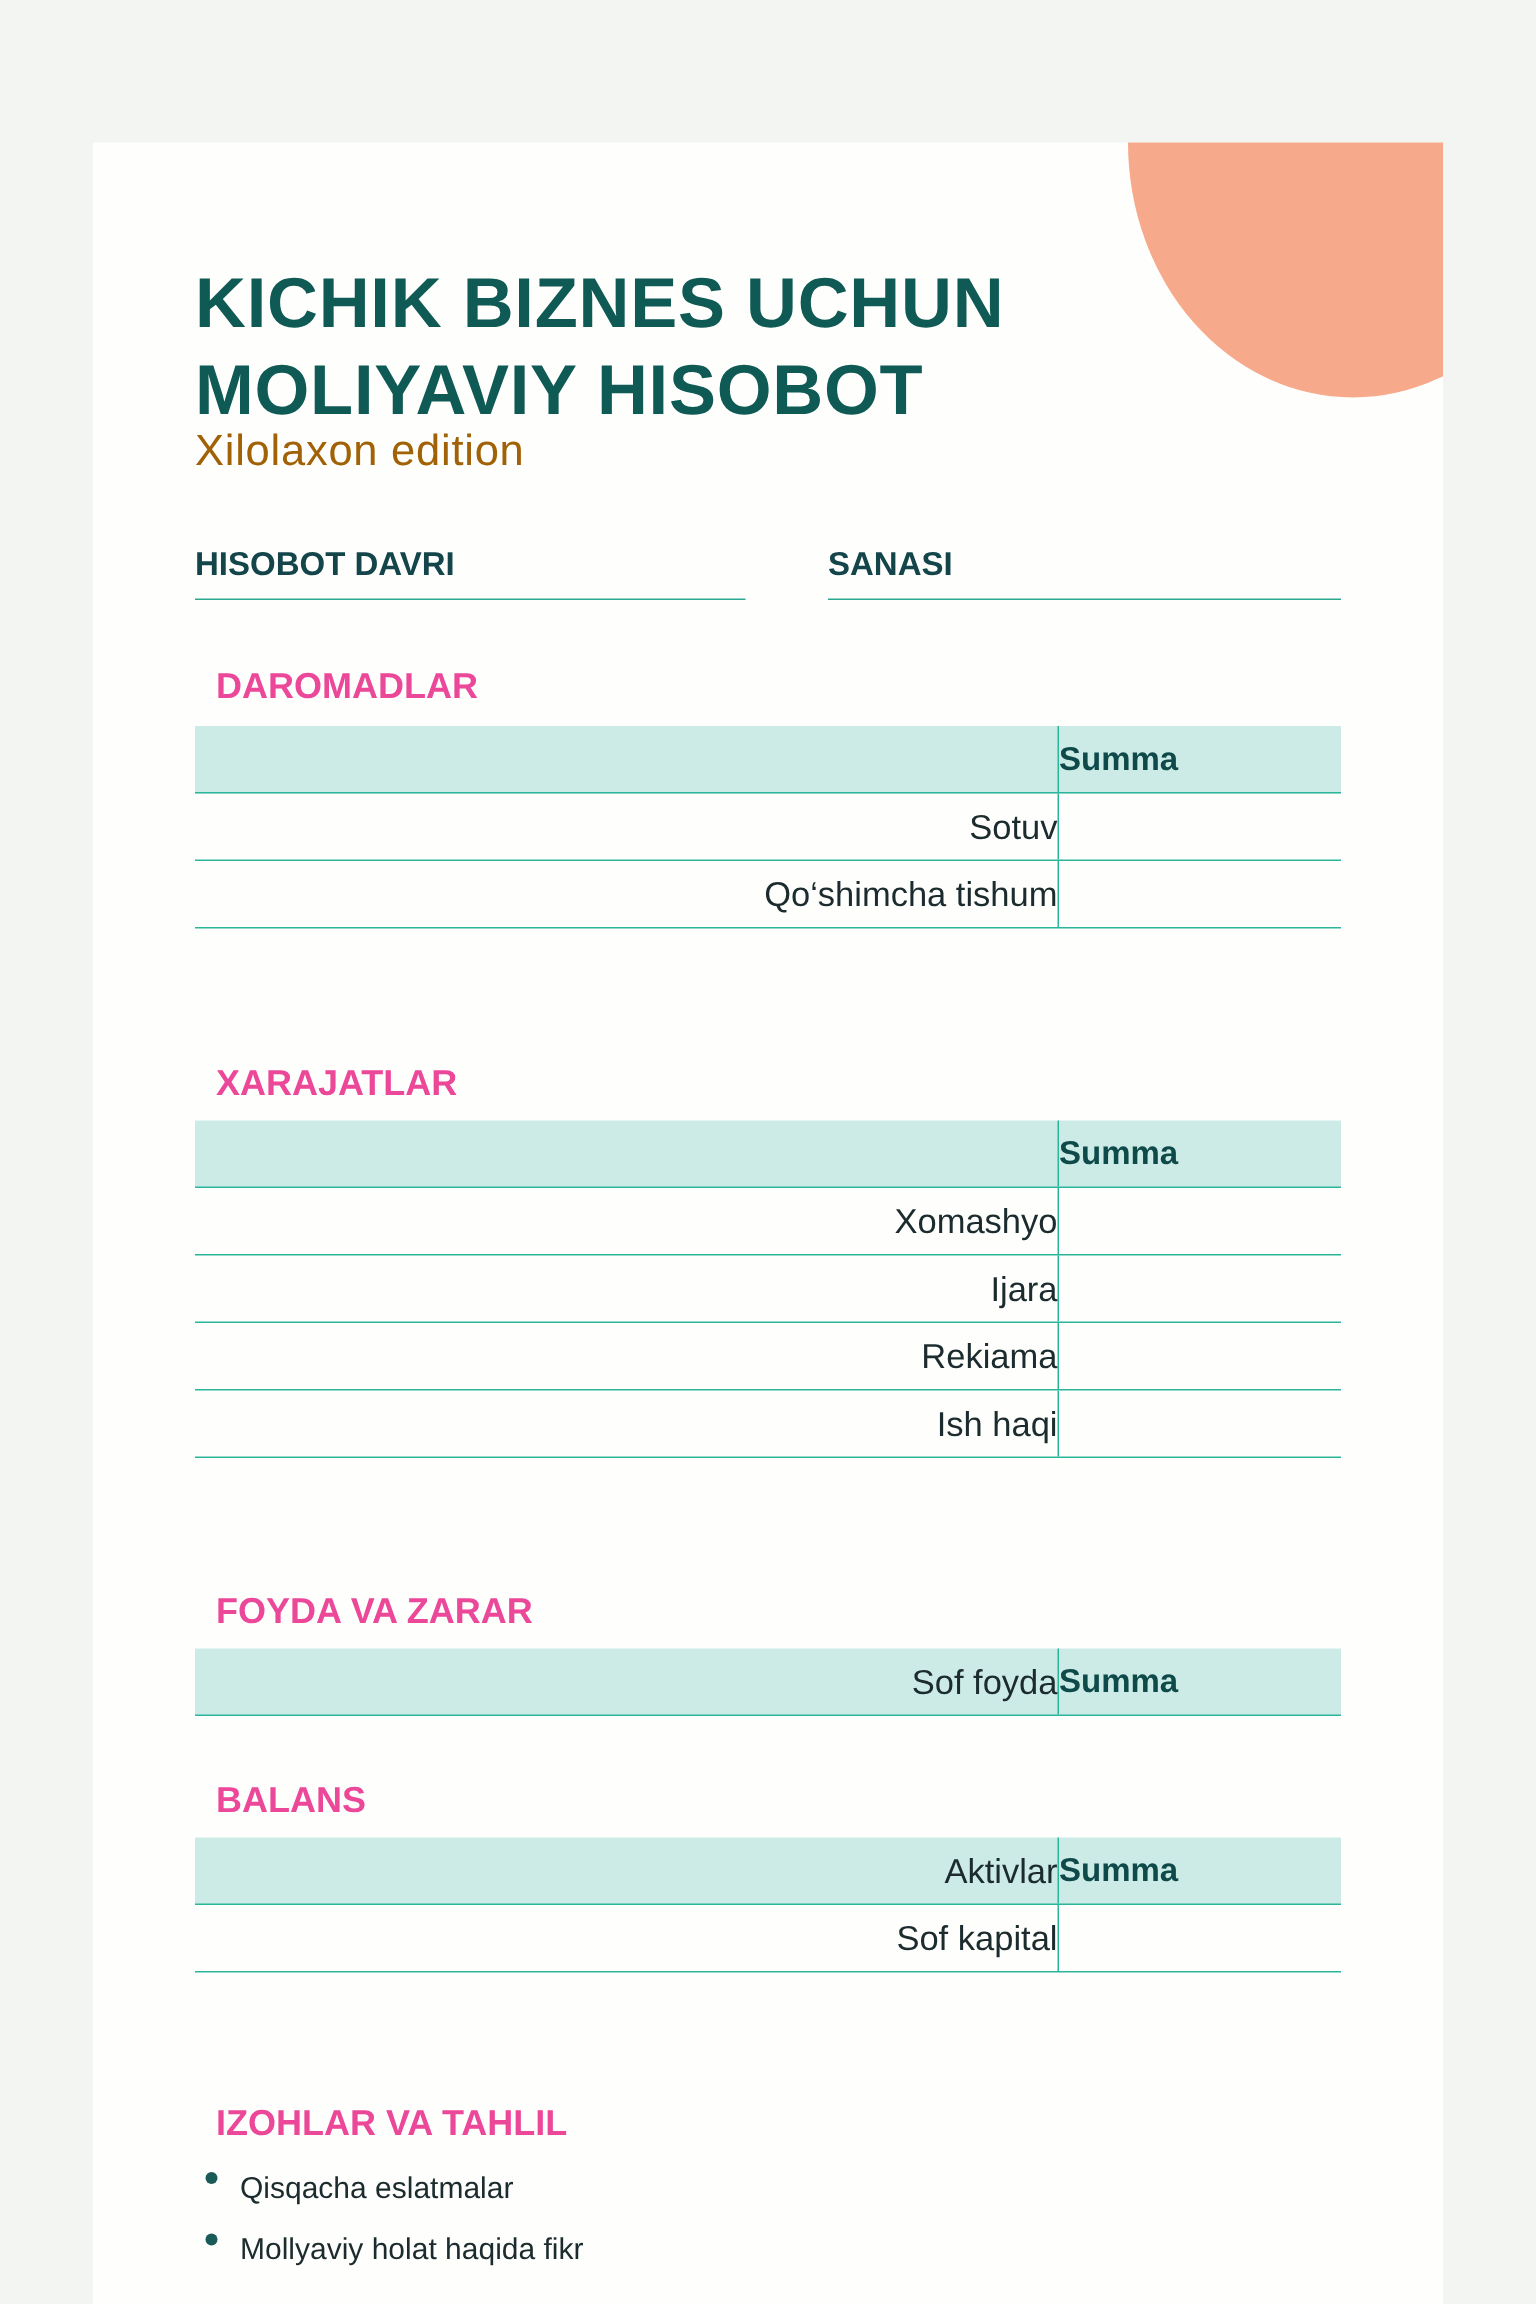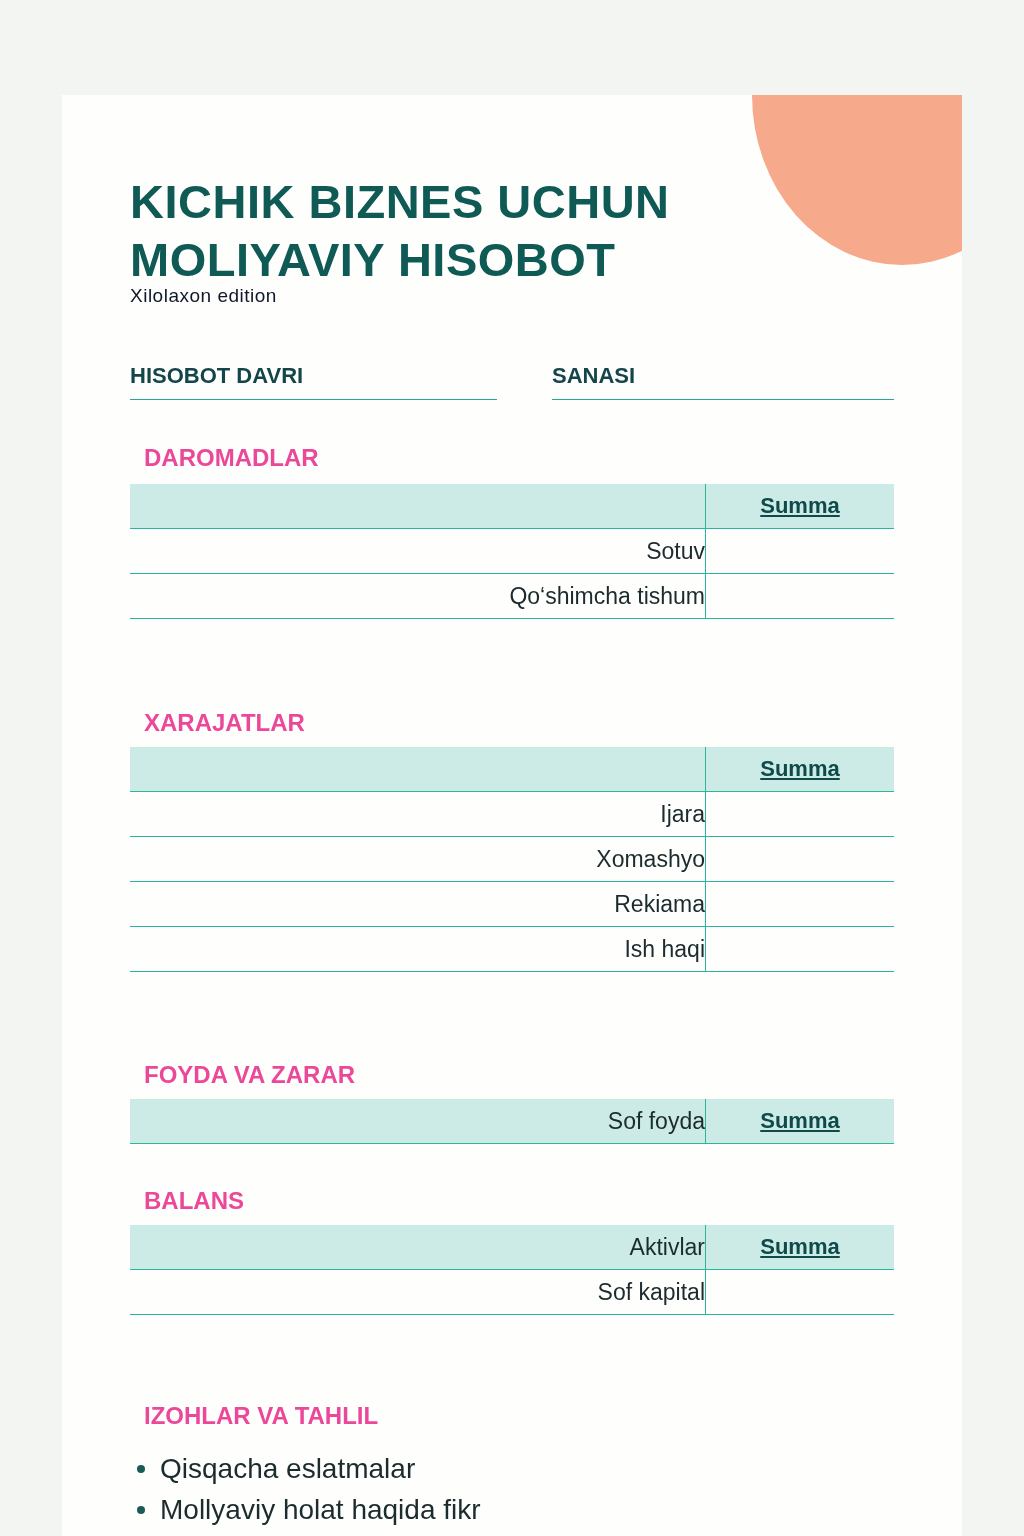--- a/index.html
+++ b/index.html
@@ -18,43 +18,43 @@
     position:absolute; left:690px; top:-170px; width:300px; height:340px;
     border-radius:50%; background:#f7a98b;
   }
   .content { position:absolute; left:68px; top:0; width:764px; }
   .title {
     position:absolute; top:78px; left:0;
     font-size:47px; font-weight:bold; line-height:58px; color:#0f5a55;
     letter-spacing:0.5px; margin:0; width:620px;
   }
   .subtitle {
-    position:absolute; top:190px; left:0; font-size:19px; color:#0f172a; letter-spacing:0.5px;
+    position:absolute; top:190px; left:0; font-size:29px; color:#a16207; letter-spacing:0.5px;
   }
   .field {
     position:absolute; top:268px; border-bottom:1.5px solid #2aa88f;
     font-size:22px; color:#14454a; padding-bottom:4px; height:32px;font-weight:bold;
   }
   .field.period { left:0; width:367px; }
   .field.date { left:422px; width:342px; }
   .section-title {
     position:absolute; left:14px; font-size:24px; font-weight:bold; color:#ec4899; margin:0;
   }
   table.tbl {
     position:absolute; left:0; width:764px; border-collapse:collapse; table-layout:fixed;
   }
   table.tbl td {
     height:44px; border-bottom:1.5px solid #2bb59a; font-size:23px; color:#1c2b2e; padding:0;text-align:right;
   }
   table.tbl td.label { padding-left:19px; }
-  table.tbl td.amount { border-left:1.5px solid #2bb59a; width:188px; text-align:center;text-decoration:underline; }
+  table.tbl td.amount { border-left:1.5px solid #2bb59a; width:188px; text-align:left; }
   table.tbl tr.head td { background:#cdebe6; }
   table.tbl tr.head td.amount { font-weight:bold; font-size:22px; color:#0f4a4a; }
   ul.notes { position:absolute; left:0; top:1353px; margin:0; padding:0; list-style:none; }
-  ul.notes li { font-size:28px; color:#1c2b2e; height:41px; display:flex; align-items:center; }
+  ul.notes li { font-size:20px; color:#1c2b2e; height:41px; display:flex; }
   .bullet { width:8px; height:8px; border-radius:50%; background:#1a5a57; margin:0 15px 0 7px; display:inline-block; }
 </style>
 </head>
 <body>
 
 <div class="card">
   <div class="circle"></div>
   <div class="content">
     <h1 class="title">KICHIK BIZNES UCHUN MOLIYAVIY HISOBOT</h1>
     <div class="subtitle">Xilolaxon edition</div>
@@ -85,25 +85,25 @@
       </table>
 
     <h2 class="section-title" style="top:614px">XARAJATLAR</h2>
     <table class="tbl" style="top:652px">
       <tbody>
           <tr class="head">
         <td class="label"></td>
         <td class="amount">Summa</td>
       </tr>
       <tr>
-        <td class="label">Ijara</td>
+        <td class="label">Xomashyo</td>
         <td class="amount"></td>
       </tr>
       <tr>
-        <td class="label">Xomashyo</td>
+        <td class="label">Ijara</td>
         <td class="amount"></td>
       </tr>
       <tr>
         <td class="label">Rekiama</td>
         <td class="amount"></td>
       </tr>
       <tr>
         <td class="label">Ish haqi</td>
         <td class="amount"></td>
       </tr>

